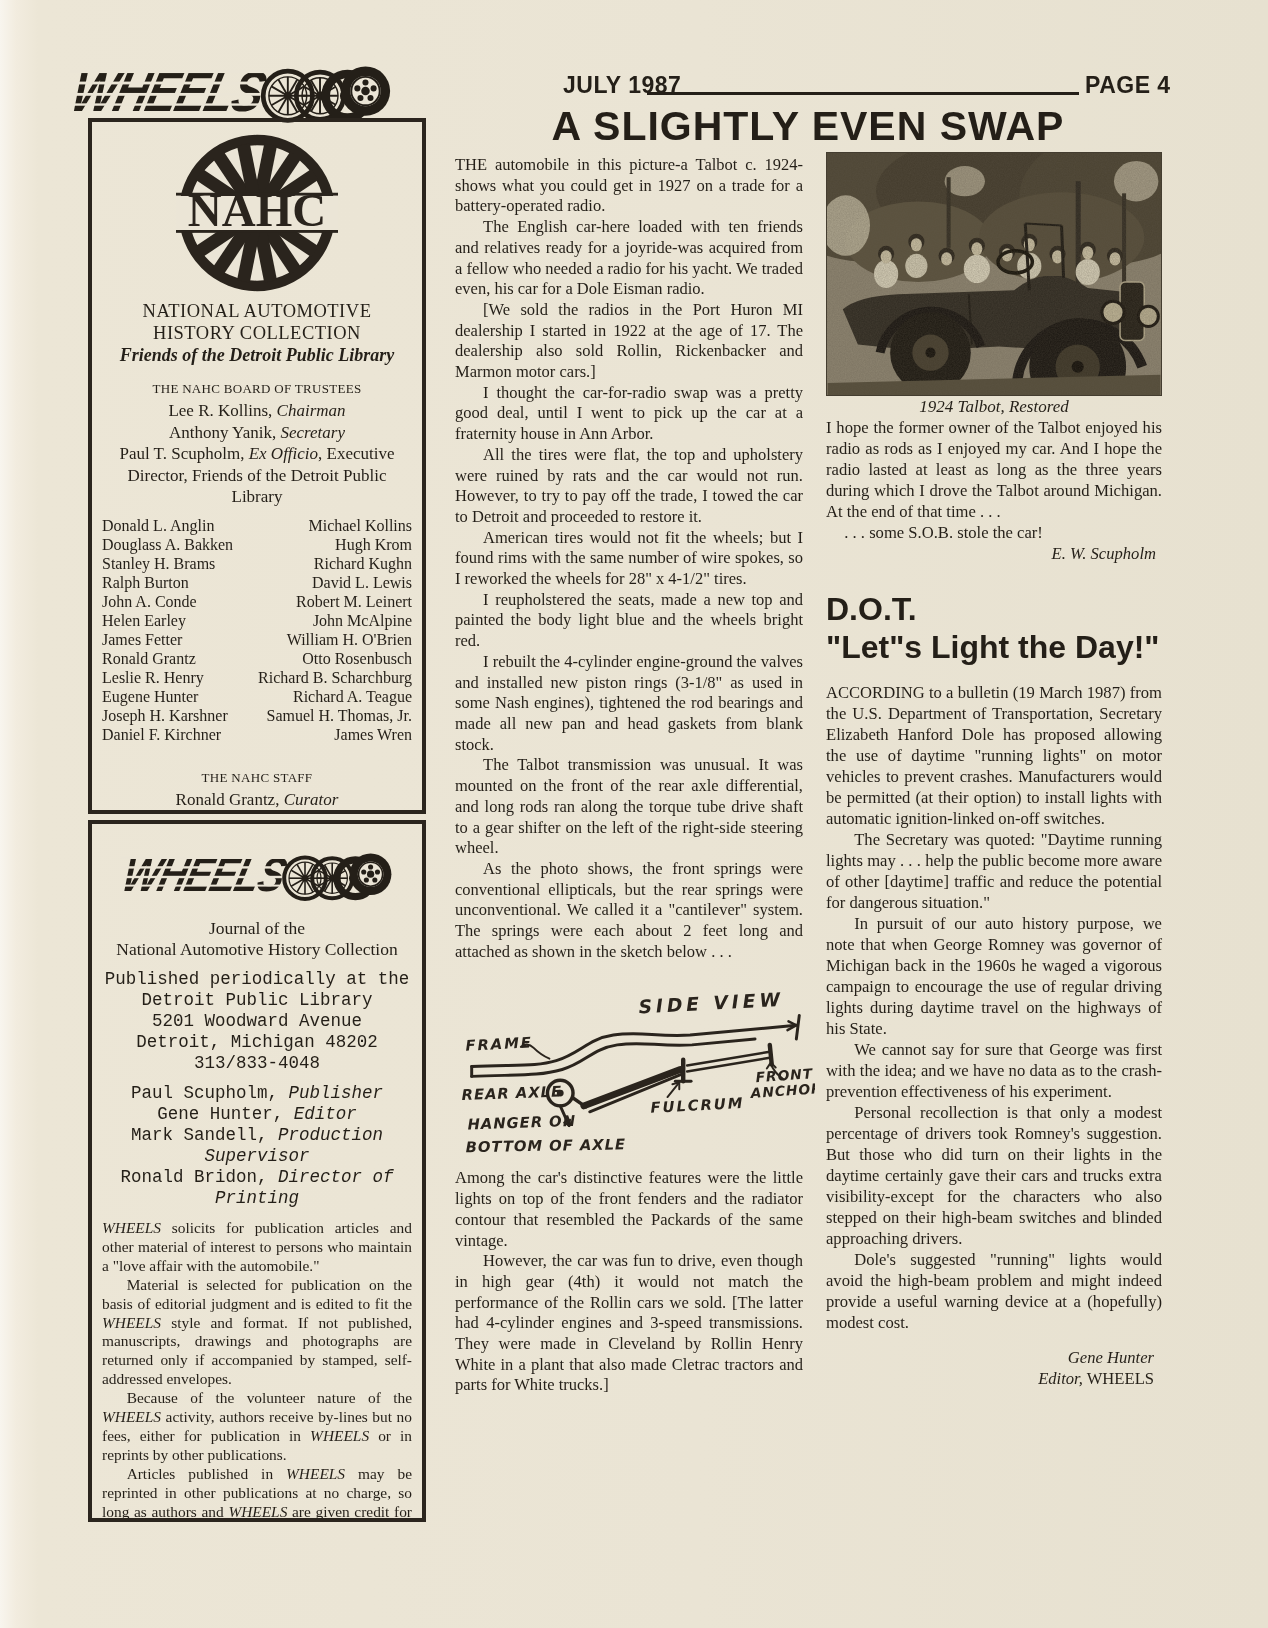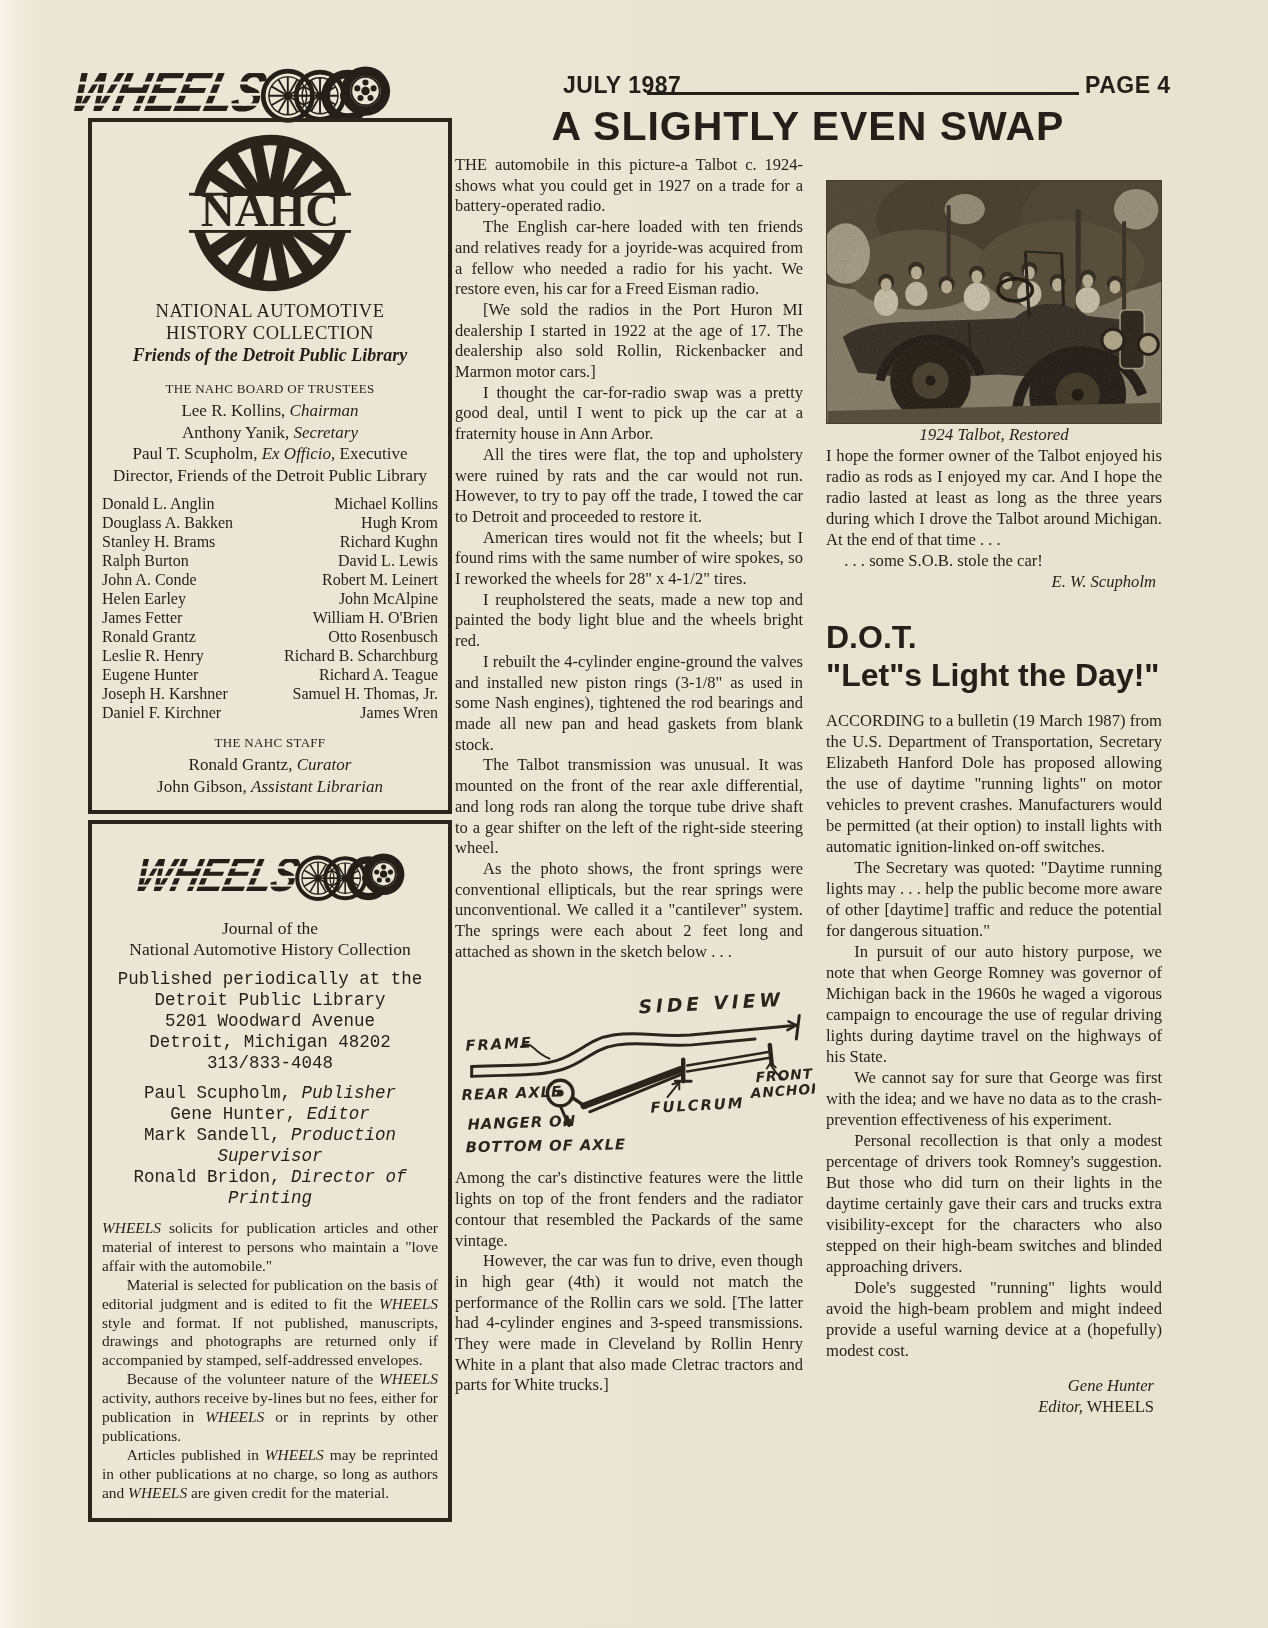--- a/index.html
+++ b/index.html
@@ -8,46 +8,46 @@
     font-family:"Liberation Serif",serif;color:#241f18;}
   
   .logo-main{position:absolute;left:70px;top:50px;width:322px;height:84px;}
   .logo-box{display:block;margin:10px auto 8px;width:272px;height:70px;}
   .hdr-date{position:absolute;left:563px;top:72px;font:bold 23px "Liberation Sans",sans-serif;letter-spacing:.5px;}
   .hdr-rule{position:absolute;left:647px;top:92px;width:432px;height:3px;background:#241f18;}
   .hdr-page{position:absolute;left:1085px;top:72px;font:bold 23px "Liberation Sans",sans-serif;letter-spacing:.5px;}
   .headline{position:absolute;left:455px;top:103px;width:706px;text-align:center;
     font:bold 41px "Liberation Sans",sans-serif;letter-spacing:1px;white-space:nowrap;}
   
-  .box{position:absolute;left:88px;width:364px;border:4px solid #2b251e;box-sizing:border-box;
+  .box{position:absolute;left:88px;width:338px;border:4px solid #2b251e;box-sizing:border-box;
     text-align:center;padding:6px 10px;overflow:hidden;}
   .box1{top:118px;height:696px;}
   .box2{top:820px;height:702px;}
   .nahc-logo{display:block;margin:4px auto 6px;width:162px;height:162px;}
   .org-line{font-size:18.5px;line-height:22px;letter-spacing:.5px;}
   .org-sub{font-size:18px;line-height:23px;font-weight:bold;font-style:italic;}
   .sec-h{font-size:13px;line-height:23px;letter-spacing:.3px;margin-top:10px;}
   .off-line{font-size:17px;line-height:21.5px;}
   .trustees{margin-top:8px;text-align:left;}
   .trow{display:flex;justify-content:space-between;font-size:16px;line-height:19px;}
-  .staff{margin-top:9px;}
+  .staff{margin-top:22px;}
   .j-line{font-size:17.5px;line-height:21px;}
   .blk{margin-top:9px;font-family:Liberation Mono, monospace;}
   .box-paras{margin-top:10px;text-align:justify;font-size:15.4px;line-height:18.9px;}
   .box-paras p{margin:0;text-indent:1.6em;}
   .box-paras p.noind{text-indent:0;}
   .it{font-style:italic;}
   
   .colM{position:absolute;left:455px;top:155px;width:348px;text-align:justify;
     font-size:16.5px;line-height:20.7px;}
   .colM p{margin:0;text-indent:1.7em;}
   .colM p.first{text-indent:0;}
   .sketch-wrap{margin:16px 0 8px;width:360px;height:182px;}
   
-  .colR{position:absolute;left:826px;top:180px;width:336px;text-align:justify;
+  .colR{position:absolute;left:826px;top:152px;width:336px;text-align:justify;
     font-size:16.6px;line-height:21px;}
   .colR p{margin:0;text-indent:1.7em;}
   .colR p.first{text-indent:0;}
   .photo-frame{width:334px;height:242px;border:1px solid #443d30;overflow:hidden;background:#8d8470;}
   .caption{text-align:center;font-style:italic;font-size:17px;margin:8px 0 12px;text-indent:0!important;}
   .sig1{text-align:right;font-style:italic;margin-top:8px;padding-right:6px;text-indent:0!important;}
   .dot-head{margin:26px 0 16px;font:bold 32px "Liberation Sans",sans-serif;line-height:38px;}
   .sig2{margin-top:14px;text-align:right;padding-right:8px;font-size:16.6px;line-height:21px;}
 </style>
 </head>
@@ -263,21 +263,21 @@
     <div class="box-paras">
       <p class="noind"><span class="it">WHEELS</span><span> solicits for publication articles and other material of interest to persons who maintain a "love affair with the automobile."</span></p>
       <p><span>Material is selected for publication on the basis of editorial judgment and is edited to fit the </span><span class="it">WHEELS</span><span> style and format. If not published, manuscripts, drawings and photographs are returned only if accompanied by stamped, self-addressed envelopes.</span></p>
       <p><span>Because of the volunteer nature of the </span><span class="it">WHEELS</span><span> activity, authors receive by-lines but no fees, either for publication in </span><span class="it">WHEELS</span><span> or in reprints by other publications.</span></p>
       <p><span>Articles published in </span><span class="it">WHEELS</span><span> may be reprinted in other publications at no charge, so long as authors and </span><span class="it">WHEELS</span><span> are given credit for the material.</span></p>
     </div>
   </div>
 
   <div class="colM">
     <p class="first">THE automobile in this picture-a Talbot c. 1924-shows what you could get in 1927 on a trade for a battery-operated radio.</p>
-    <p>The English car-here loaded with ten friends and relatives ready for a joyride-was acquired from a fellow who needed a radio for his yacht. We restore even, his car for a Freed Eisman radio.</p>
+    <p>The English car-here loaded with ten friends and relatives ready for a joyride-was acquired from a fellow who needed a radio for his yacht. We traded even, his car for a Dole Eisman radio.</p>
     <p>[We sold the radios in the Port Huron MI dealership I started in 1922 at the age of 17. The dealership also sold Rollin, Rickenbacker and Marmon motor cars.]</p>
     <p>I thought the car-for-radio swap was a pretty good deal, until I went to pick up the car at a fraternity house in Ann Arbor.</p>
     <p>All the tires were flat, the top and upholstery were ruined by rats and the car would not run. However, to try to pay off the trade, I towed the car to Detroit and proceeded to restore it.</p>
     <p>American tires would not fit the wheels; but I found rims with the same number of wire spokes, so I reworked the wheels for 28" x 4-1/2" tires.</p>
     <p>I reupholstered the seats, made a new top and painted the body light blue and the wheels bright red.</p>
     <p>I rebuilt the 4-cylinder engine-ground the valves and installed new piston rings (3-1/8" as used in some Nash engines), tightened the rod bearings and made all new pan and head gaskets from blank stock.</p>
     <p>The Talbot transmission was unusual. It was mounted on the front of the rear axle differential, and long rods ran along the torque tube drive shaft to a gear shifter on the left of the right-side steering wheel.</p>
     <p>As the photo shows, the front springs were conventional ellipticals, but the rear springs were unconventional. We called it a "cantilever" system. The springs were each about 2 feet long and attached as shown in the sketch below . . .</p>
 
     <div class="sketch-wrap">

